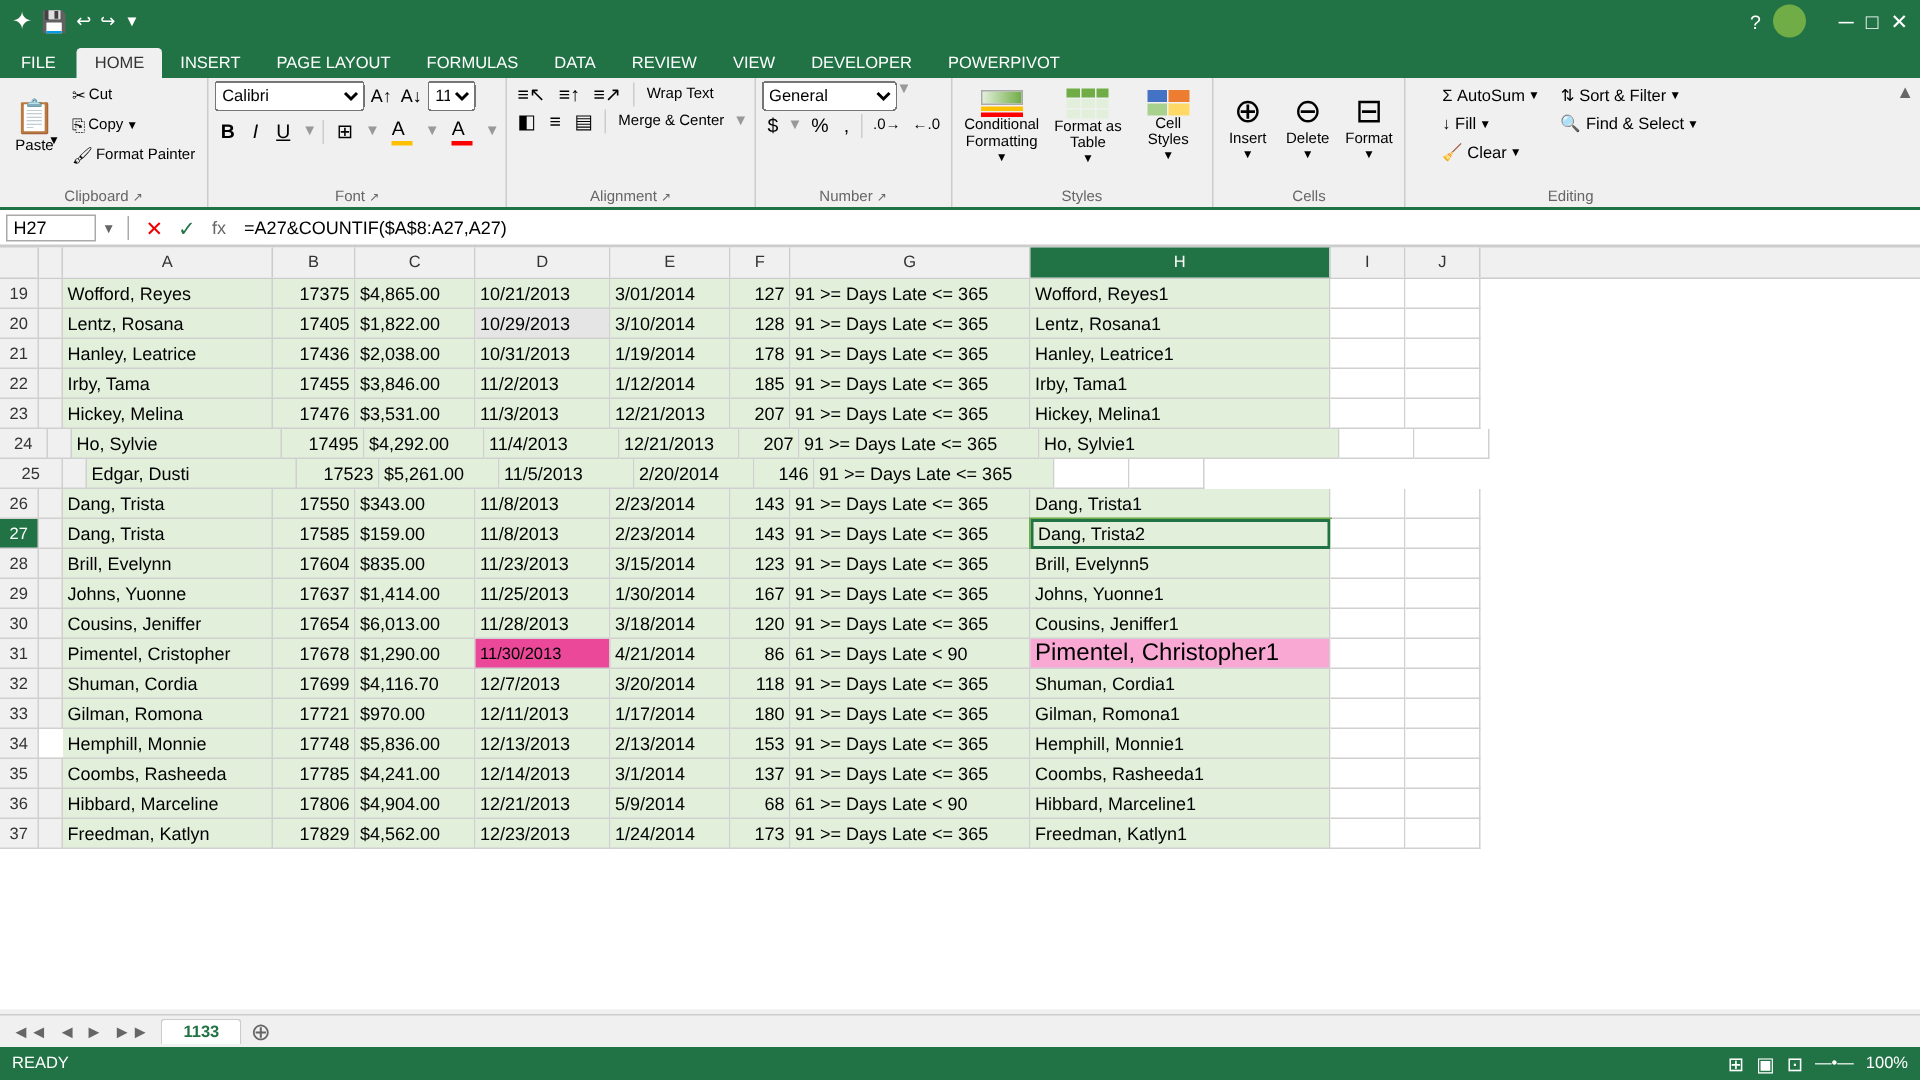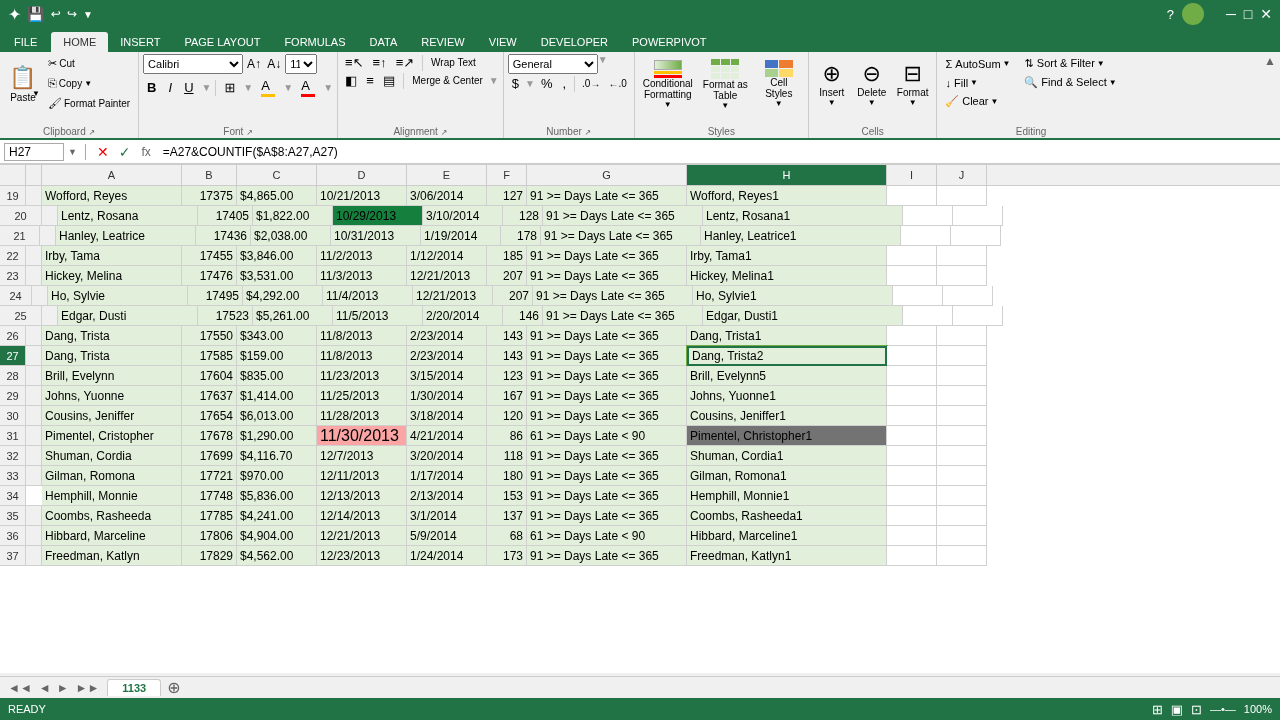--- a/index.html
+++ b/index.html
@@ -341,21 +341,21 @@
       </div>
       <div class="big-btn" style="height:60px;">
         <div class="icon">⊟</div>
         <div style="font-size:10px;">Format</div>
         <span style="font-size:8px;">▼</span>
       </div>
     </div>
     <div class="group-label">Cells</div>
   </div>
 
-  <div class="group-container" style="border-right:none;">
+  <div class="group-container" style="border-right:none;margin-left:16px;">
     <div class="group-buttons">
       <div class="small-btn-group" style="gap:0px;">
         <div class="sm-btn">Σ AutoSum <span style="font-size:8px;">▼</span></div>
         <div class="sm-btn">↓ Fill <span style="font-size:8px;">▼</span></div>
         <div class="sm-btn">🧹 Clear <span style="font-size:8px;">▼</span></div>
       </div>
       <div class="small-btn-group" style="gap:0px; margin-left:4px;">
         <div class="sm-btn">⇅ Sort &amp; Filter <span style="font-size:8px;">▼</span></div>
         <div class="sm-btn">🔍 Find &amp; Select <span style="font-size:8px;">▼</span></div>
       </div>
@@ -395,43 +395,43 @@
 
 <div style="display:flex; flex-direction:column; overflow:auto; height: calc(720px - 28px - 28px - 88px - 21px - 22px - 22px - 24px); background:white;">
   <div id="grid-rows">
   <div style="display: flex; align-items: stretch;">
         <div style="min-width: 26px; width: 26px; min-height: 20px; border-bottom: 1px solid rgb(208, 208, 208); border-right: 1px solid rgb(208, 208, 208); display: flex; align-items: center; justify-content: center; font-size: 11px; color: rgb(51, 51, 51); background: rgb(240, 240, 240);">19</div>
         <div style="min-width: 16px; width: 16px; border-bottom: 1px solid rgb(208, 208, 208); border-right: 1px solid rgb(208, 208, 208); background: rgb(240, 240, 240);"></div>
         <div style="width: 140px; min-width: 140px; min-height: 20px; border-bottom: 1px solid rgb(208, 208, 208); border-right: 1px solid rgb(208, 208, 208); padding: 0px 3px; font-size: 12px; overflow: hidden; white-space: nowrap; background: rgb(226, 239, 218); display: flex; align-items: center;">Wofford, Reyes</div>
         <div style="width: 55px; min-width: 55px; min-height: 20px; border-bottom: 1px solid rgb(208, 208, 208); border-right: 1px solid rgb(208, 208, 208); padding: 0px 3px; font-size: 12px; overflow: hidden; white-space: nowrap; background: rgb(226, 239, 218); display: flex; align-items: center; justify-content: flex-end;">17375</div>
         <div style="width: 80px; min-width: 80px; min-height: 20px; border-bottom: 1px solid rgb(208, 208, 208); border-right: 1px solid rgb(208, 208, 208); padding: 0px 3px; font-size: 12px; overflow: hidden; white-space: nowrap; background: rgb(226, 239, 218); display: flex; align-items: center;">$4,865.00</div>
         <div style="width: 90px; min-width: 90px; min-height: 20px; border-bottom: 1px solid rgb(208, 208, 208); border-right: 1px solid rgb(208, 208, 208); padding: 0px 3px; font-size: 12px; overflow: hidden; white-space: nowrap; background: rgb(226, 239, 218); display: flex; align-items: center;">10/21/2013</div>
-        <div style="width: 80px; min-width: 80px; min-height: 20px; border-bottom: 1px solid rgb(208, 208, 208); border-right: 1px solid rgb(208, 208, 208); padding: 0px 3px; font-size: 12px; overflow: hidden; white-space: nowrap; background: rgb(226, 239, 218); display: flex; align-items: center;">3/06/2014</div>
+        <div style="width: 80px; min-width: 80px; min-height: 20px; border-bottom: 1px solid rgb(208, 208, 208); border-right: 1px solid rgb(208, 208, 208); padding: 0px 3px; font-size: 12px; overflow: hidden; white-space: nowrap; background: rgb(226, 239, 218); display: flex; align-items: center;">3/01/2014</div>
         <div style="width: 40px; min-width: 40px; min-height: 20px; border-bottom: 1px solid rgb(208, 208, 208); border-right: 1px solid rgb(208, 208, 208); padding: 0px 3px; font-size: 12px; overflow: hidden; white-space: nowrap; background: rgb(226, 239, 218); display: flex; align-items: center; justify-content: flex-end;">127</div>
         <div style="width: 160px; min-width: 160px; min-height: 20px; border-bottom: 1px solid rgb(208, 208, 208); border-right: 1px solid rgb(208, 208, 208); padding: 0px 3px; font-size: 12px; overflow: hidden; white-space: nowrap; background: rgb(226, 239, 218); display: flex; align-items: center;">91 &gt;= Days Late &lt;= 365</div>
         <div style="width: 200px; min-width: 200px; min-height: 20px; border-bottom: 1px solid rgb(208, 208, 208); border-right: 1px solid rgb(208, 208, 208); padding: 0px 3px; font-size: 12px; overflow: hidden; white-space: nowrap; background: rgb(226, 239, 218); display: flex; align-items: center;">Wofford, Reyes1</div>
         <div style="width: 50px; min-width: 50px; min-height: 20px; border-bottom: 1px solid rgb(208, 208, 208); border-right: 1px solid rgb(208, 208, 208); padding: 0px 3px; font-size: 12px; overflow: hidden; white-space: nowrap; background: white; display: flex; align-items: center;"></div>
         <div style="width: 50px; min-width: 50px; min-height: 20px; border-bottom: 1px solid rgb(208, 208, 208); border-right: 1px solid rgb(208, 208, 208); padding: 0px 3px; font-size: 12px; overflow: hidden; white-space: nowrap; background: white; display: flex; align-items: center;"></div>
       </div>
       <div style="display: flex; align-items: stretch;">
-        <div style="min-width: 26px; width: 42px; min-height: 20px; border-bottom: 1px solid rgb(208, 208, 208); border-right: 1px solid rgb(208, 208, 208); display: flex; align-items: center; justify-content: center; font-size: 11px; color: rgb(51, 51, 51); background: rgb(240, 240, 240);">20</div>
+        <div style="min-width: 26px; width: 26px; min-height: 20px; border-bottom: 1px solid rgb(208, 208, 208); border-right: 1px solid rgb(208, 208, 208); display: flex; align-items: center; justify-content: center; font-size: 11px; color: rgb(51, 51, 51); background: rgb(240, 240, 240);">20</div>
         <div style="min-width: 16px; width: 16px; border-bottom: 1px solid rgb(208, 208, 208); border-right: 1px solid rgb(208, 208, 208); background: rgb(240, 240, 240);"></div>
         <div style="width: 140px; min-width: 140px; min-height: 20px; border-bottom: 1px solid rgb(208, 208, 208); border-right: 1px solid rgb(208, 208, 208); padding: 0px 3px; font-size: 12px; overflow: hidden; white-space: nowrap; background: rgb(226, 239, 218); display: flex; align-items: center;">Lentz, Rosana</div>
         <div style="width: 55px; min-width: 55px; min-height: 20px; border-bottom: 1px solid rgb(208, 208, 208); border-right: 1px solid rgb(208, 208, 208); padding: 0px 3px; font-size: 12px; overflow: hidden; white-space: nowrap; background: rgb(226, 239, 218); display: flex; align-items: center; justify-content: flex-end;">17405</div>
         <div style="width: 80px; min-width: 80px; min-height: 20px; border-bottom: 1px solid rgb(208, 208, 208); border-right: 1px solid rgb(208, 208, 208); padding: 0px 3px; font-size: 12px; overflow: hidden; white-space: nowrap; background: rgb(226, 239, 218); display: flex; align-items: center;">$1,822.00</div>
-        <div style="width: 90px; min-width: 90px; min-height: 20px; border-bottom: 1px solid rgb(208, 208, 208); border-right: 1px solid rgb(208, 208, 208); padding: 0px 3px; font-size: 12px; overflow: hidden; white-space: nowrap; background: #15803d; display: flex; align-items: center;">10/29/2013</div>
+        <div style="width: 90px; min-width: 90px; min-height: 20px; border-bottom: 1px solid rgb(208, 208, 208); border-right: 1px solid rgb(208, 208, 208); padding: 0px 3px; font-size: 12px; overflow: hidden; white-space: nowrap; background: #e5e5e5; display: flex; align-items: center;">10/29/2013</div>
         <div style="width: 80px; min-width: 80px; min-height: 20px; border-bottom: 1px solid rgb(208, 208, 208); border-right: 1px solid rgb(208, 208, 208); padding: 0px 3px; font-size: 12px; overflow: hidden; white-space: nowrap; background: rgb(226, 239, 218); display: flex; align-items: center;">3/10/2014</div>
         <div style="width: 40px; min-width: 40px; min-height: 20px; border-bottom: 1px solid rgb(208, 208, 208); border-right: 1px solid rgb(208, 208, 208); padding: 0px 3px; font-size: 12px; overflow: hidden; white-space: nowrap; background: rgb(226, 239, 218); display: flex; align-items: center; justify-content: flex-end;">128</div>
         <div style="width: 160px; min-width: 160px; min-height: 20px; border-bottom: 1px solid rgb(208, 208, 208); border-right: 1px solid rgb(208, 208, 208); padding: 0px 3px; font-size: 12px; overflow: hidden; white-space: nowrap; background: rgb(226, 239, 218); display: flex; align-items: center;">91 &gt;= Days Late &lt;= 365</div>
         <div style="width: 200px; min-width: 200px; min-height: 20px; border-bottom: 1px solid rgb(208, 208, 208); border-right: 1px solid rgb(208, 208, 208); padding: 0px 3px; font-size: 12px; overflow: hidden; white-space: nowrap; background: rgb(226, 239, 218); display: flex; align-items: center;">Lentz, Rosana1</div>
         <div style="width: 50px; min-width: 50px; min-height: 20px; border-bottom: 1px solid rgb(208, 208, 208); border-right: 1px solid rgb(208, 208, 208); padding: 0px 3px; font-size: 12px; overflow: hidden; white-space: nowrap; background: white; display: flex; align-items: center;"></div>
         <div style="width: 50px; min-width: 50px; min-height: 20px; border-bottom: 1px solid rgb(208, 208, 208); border-right: 1px solid rgb(208, 208, 208); padding: 0px 3px; font-size: 12px; overflow: hidden; white-space: nowrap; background: white; display: flex; align-items: center;"></div>
       </div>
       <div style="display: flex; align-items: stretch;">
-        <div style="min-width: 26px; width: 40px; min-height: 20px; border-bottom: 1px solid rgb(208, 208, 208); border-right: 1px solid rgb(208, 208, 208); display: flex; align-items: center; justify-content: center; font-size: 11px; color: rgb(51, 51, 51); background: rgb(240, 240, 240);">21</div>
+        <div style="min-width: 26px; width: 26px; min-height: 20px; border-bottom: 1px solid rgb(208, 208, 208); border-right: 1px solid rgb(208, 208, 208); display: flex; align-items: center; justify-content: center; font-size: 11px; color: rgb(51, 51, 51); background: rgb(240, 240, 240);">21</div>
         <div style="min-width: 16px; width: 16px; border-bottom: 1px solid rgb(208, 208, 208); border-right: 1px solid rgb(208, 208, 208); background: rgb(240, 240, 240);"></div>
         <div style="width: 140px; min-width: 140px; min-height: 20px; border-bottom: 1px solid rgb(208, 208, 208); border-right: 1px solid rgb(208, 208, 208); padding: 0px 3px; font-size: 12px; overflow: hidden; white-space: nowrap; background: rgb(226, 239, 218); display: flex; align-items: center;">Hanley, Leatrice</div>
         <div style="width: 55px; min-width: 55px; min-height: 20px; border-bottom: 1px solid rgb(208, 208, 208); border-right: 1px solid rgb(208, 208, 208); padding: 0px 3px; font-size: 12px; overflow: hidden; white-space: nowrap; background: rgb(226, 239, 218); display: flex; align-items: center; justify-content: flex-end;">17436</div>
         <div style="width: 80px; min-width: 80px; min-height: 20px; border-bottom: 1px solid rgb(208, 208, 208); border-right: 1px solid rgb(208, 208, 208); padding: 0px 3px; font-size: 12px; overflow: hidden; white-space: nowrap; background: rgb(226, 239, 218); display: flex; align-items: center;">$2,038.00</div>
         <div style="width: 90px; min-width: 90px; min-height: 20px; border-bottom: 1px solid rgb(208, 208, 208); border-right: 1px solid rgb(208, 208, 208); padding: 0px 3px; font-size: 12px; overflow: hidden; white-space: nowrap; background: rgb(226, 239, 218); display: flex; align-items: center;">10/31/2013</div>
         <div style="width: 80px; min-width: 80px; min-height: 20px; border-bottom: 1px solid rgb(208, 208, 208); border-right: 1px solid rgb(208, 208, 208); padding: 0px 3px; font-size: 12px; overflow: hidden; white-space: nowrap; background: rgb(226, 239, 218); display: flex; align-items: center;">1/19/2014</div>
         <div style="width: 40px; min-width: 40px; min-height: 20px; border-bottom: 1px solid rgb(208, 208, 208); border-right: 1px solid rgb(208, 208, 208); padding: 0px 3px; font-size: 12px; overflow: hidden; white-space: nowrap; background: rgb(226, 239, 218); display: flex; align-items: center; justify-content: flex-end;">178</div>
         <div style="width: 160px; min-width: 160px; min-height: 20px; border-bottom: 1px solid rgb(208, 208, 208); border-right: 1px solid rgb(208, 208, 208); padding: 0px 3px; font-size: 12px; overflow: hidden; white-space: nowrap; background: rgb(226, 239, 218); display: flex; align-items: center;">91 &gt;= Days Late &lt;= 365</div>
         <div style="width: 200px; min-width: 200px; min-height: 20px; border-bottom: 1px solid rgb(208, 208, 208); border-right: 1px solid rgb(208, 208, 208); padding: 0px 3px; font-size: 12px; overflow: hidden; white-space: nowrap; background: rgb(226, 239, 218); display: flex; align-items: center;">Hanley, Leatrice1</div>
         <div style="width: 50px; min-width: 50px; min-height: 20px; border-bottom: 1px solid rgb(208, 208, 208); border-right: 1px solid rgb(208, 208, 208); padding: 0px 3px; font-size: 12px; overflow: hidden; white-space: nowrap; background: white; display: flex; align-items: center;"></div>
@@ -482,21 +482,20 @@
       <div style="display: flex; align-items: stretch;">
         <div style="min-width: 26px; width: 42px; min-height: 20px; border-bottom: 1px solid rgb(208, 208, 208); border-right: 1px solid rgb(208, 208, 208); display: flex; align-items: center; justify-content: center; font-size: 11px; color: rgb(51, 51, 51); background: rgb(240, 240, 240);">25</div>
         <div style="min-width: 16px; width: 16px; border-bottom: 1px solid rgb(208, 208, 208); border-right: 1px solid rgb(208, 208, 208); background: rgb(240, 240, 240);"></div>
         <div style="width: 140px; min-width: 140px; min-height: 20px; border-bottom: 1px solid rgb(208, 208, 208); border-right: 1px solid rgb(208, 208, 208); padding: 0px 3px; font-size: 12px; overflow: hidden; white-space: nowrap; background: rgb(226, 239, 218); display: flex; align-items: center;">Edgar, Dusti</div>
         <div style="width: 55px; min-width: 55px; min-height: 20px; border-bottom: 1px solid rgb(208, 208, 208); border-right: 1px solid rgb(208, 208, 208); padding: 0px 3px; font-size: 12px; overflow: hidden; white-space: nowrap; background: rgb(226, 239, 218); display: flex; align-items: center; justify-content: flex-end;">17523</div>
         <div style="width: 80px; min-width: 80px; min-height: 20px; border-bottom: 1px solid rgb(208, 208, 208); border-right: 1px solid rgb(208, 208, 208); padding: 0px 3px; font-size: 12px; overflow: hidden; white-space: nowrap; background: rgb(226, 239, 218); display: flex; align-items: center;">$5,261.00</div>
         <div style="width: 90px; min-width: 90px; min-height: 20px; border-bottom: 1px solid rgb(208, 208, 208); border-right: 1px solid rgb(208, 208, 208); padding: 0px 3px; font-size: 12px; overflow: hidden; white-space: nowrap; background: rgb(226, 239, 218); display: flex; align-items: center;">11/5/2013</div>
         <div style="width: 80px; min-width: 80px; min-height: 20px; border-bottom: 1px solid rgb(208, 208, 208); border-right: 1px solid rgb(208, 208, 208); padding: 0px 3px; font-size: 12px; overflow: hidden; white-space: nowrap; background: rgb(226, 239, 218); display: flex; align-items: center;">2/20/2014</div>
         <div style="width: 40px; min-width: 40px; min-height: 20px; border-bottom: 1px solid rgb(208, 208, 208); border-right: 1px solid rgb(208, 208, 208); padding: 0px 3px; font-size: 12px; overflow: hidden; white-space: nowrap; background: rgb(226, 239, 218); display: flex; align-items: center; justify-content: flex-end;">146</div>
         <div style="width: 160px; min-width: 160px; min-height: 20px; border-bottom: 1px solid rgb(208, 208, 208); border-right: 1px solid rgb(208, 208, 208); padding: 0px 3px; font-size: 12px; overflow: hidden; white-space: nowrap; background: rgb(226, 239, 218); display: flex; align-items: center;">91 &gt;= Days Late &lt;= 365</div>
-        <div style="width: 200px; min-width: 200px; min-height: 20px; border-bottom: 1px solid rgb(208, 208, 208); border-right: 1px solid rgb(208, 208, 208); padding: 0px 3px; font-size: 12px; overflow: hidden; white-space: nowrap; background: rgb(226, 239, 218); display: flex; align-items: center;">Edgar, Dusti1</div>
         <div style="width: 50px; min-width: 50px; min-height: 20px; border-bottom: 1px solid rgb(208, 208, 208); border-right: 1px solid rgb(208, 208, 208); padding: 0px 3px; font-size: 12px; overflow: hidden; white-space: nowrap; background: white; display: flex; align-items: center;"></div>
         <div style="width: 50px; min-width: 50px; min-height: 20px; border-bottom: 1px solid rgb(208, 208, 208); border-right: 1px solid rgb(208, 208, 208); padding: 0px 3px; font-size: 12px; overflow: hidden; white-space: nowrap; background: white; display: flex; align-items: center;"></div>
       </div>
       <div style="display: flex; align-items: stretch;">
         <div style="min-width: 26px; width: 26px; min-height: 20px; border-bottom: 1px solid rgb(208, 208, 208); border-right: 1px solid rgb(208, 208, 208); display: flex; align-items: center; justify-content: center; font-size: 11px; color: rgb(51, 51, 51); background: rgb(240, 240, 240);">26</div>
         <div style="min-width: 16px; width: 16px; border-bottom: 1px solid rgb(208, 208, 208); border-right: 1px solid rgb(208, 208, 208); background: rgb(240, 240, 240);"></div>
         <div style="width: 140px; min-width: 140px; min-height: 20px; border-bottom: 1px solid rgb(208, 208, 208); border-right: 1px solid rgb(208, 208, 208); padding: 0px 3px; font-size: 12px; overflow: hidden; white-space: nowrap; background: rgb(226, 239, 218); display: flex; align-items: center;">Dang, Trista</div>
         <div style="width: 55px; min-width: 55px; min-height: 20px; border-bottom: 1px solid rgb(208, 208, 208); border-right: 1px solid rgb(208, 208, 208); padding: 0px 3px; font-size: 12px; overflow: hidden; white-space: nowrap; background: rgb(226, 239, 218); display: flex; align-items: center; justify-content: flex-end;">17550</div>
         <div style="width: 80px; min-width: 80px; min-height: 20px; border-bottom: 1px solid rgb(208, 208, 208); border-right: 1px solid rgb(208, 208, 208); padding: 0px 3px; font-size: 12px; overflow: hidden; white-space: nowrap; background: rgb(226, 239, 218); display: flex; align-items: center;">$343.00</div>
         <div style="width: 90px; min-width: 90px; min-height: 20px; border-bottom: 1px solid rgb(208, 208, 208); border-right: 1px solid rgb(208, 208, 208); padding: 0px 3px; font-size: 12px; overflow: hidden; white-space: nowrap; background: rgb(226, 239, 218); display: flex; align-items: center;">11/8/2013</div>
@@ -562,25 +561,25 @@
         <div style="width: 200px; min-width: 200px; min-height: 20px; border-bottom: 1px solid rgb(208, 208, 208); border-right: 1px solid rgb(208, 208, 208); padding: 0px 3px; font-size: 12px; overflow: hidden; white-space: nowrap; background: rgb(226, 239, 218); display: flex; align-items: center;">Cousins, Jeniffer1</div>
         <div style="width: 50px; min-width: 50px; min-height: 20px; border-bottom: 1px solid rgb(208, 208, 208); border-right: 1px solid rgb(208, 208, 208); padding: 0px 3px; font-size: 12px; overflow: hidden; white-space: nowrap; background: white; display: flex; align-items: center;"></div>
         <div style="width: 50px; min-width: 50px; min-height: 20px; border-bottom: 1px solid rgb(208, 208, 208); border-right: 1px solid rgb(208, 208, 208); padding: 0px 3px; font-size: 12px; overflow: hidden; white-space: nowrap; background: white; display: flex; align-items: center;"></div>
       </div>
       <div style="display: flex; align-items: stretch;">
         <div style="min-width: 26px; width: 26px; min-height: 20px; border-bottom: 1px solid rgb(208, 208, 208); border-right: 1px solid rgb(208, 208, 208); display: flex; align-items: center; justify-content: center; font-size: 11px; color: rgb(51, 51, 51); background: rgb(240, 240, 240);">31</div>
         <div style="min-width: 16px; width: 16px; border-bottom: 1px solid rgb(208, 208, 208); border-right: 1px solid rgb(208, 208, 208); background: rgb(240, 240, 240);"></div>
         <div style="width: 140px; min-width: 140px; min-height: 20px; border-bottom: 1px solid rgb(208, 208, 208); border-right: 1px solid rgb(208, 208, 208); padding: 0px 3px; font-size: 12px; overflow: hidden; white-space: nowrap; background: rgb(226, 239, 218); display: flex; align-items: center;">Pimentel, Cristopher</div>
         <div style="width: 55px; min-width: 55px; min-height: 20px; border-bottom: 1px solid rgb(208, 208, 208); border-right: 1px solid rgb(208, 208, 208); padding: 0px 3px; font-size: 12px; overflow: hidden; white-space: nowrap; background: rgb(226, 239, 218); display: flex; align-items: center; justify-content: flex-end;">17678</div>
         <div style="width: 80px; min-width: 80px; min-height: 20px; border-bottom: 1px solid rgb(208, 208, 208); border-right: 1px solid rgb(208, 208, 208); padding: 0px 3px; font-size: 12px; overflow: hidden; white-space: nowrap; background: rgb(226, 239, 218); display: flex; align-items: center;">$1,290.00</div>
-        <div style="width: 90px; min-width: 90px; min-height: 20px; border-bottom: 1px solid rgb(208, 208, 208); border-right: 1px solid rgb(208, 208, 208); padding: 0px 3px; font-size: 16px; overflow: hidden; white-space: nowrap; background: #fca5a5; display: flex; align-items: center; text-align: center;">11/30/2013</div>
+        <div style="width: 90px; min-width: 90px; min-height: 20px; border-bottom: 1px solid rgb(208, 208, 208); border-right: 1px solid rgb(208, 208, 208); padding: 0px 3px; font-size: 11px; overflow: hidden; white-space: nowrap; background: #ec4899; display: flex; align-items: center; text-align: center;">11/30/2013</div>
         <div style="width: 80px; min-width: 80px; min-height: 20px; border-bottom: 1px solid rgb(208, 208, 208); border-right: 1px solid rgb(208, 208, 208); padding: 0px 3px; font-size: 12px; overflow: hidden; white-space: nowrap; background: rgb(226, 239, 218); display: flex; align-items: center;">4/21/2014</div>
         <div style="width: 40px; min-width: 40px; min-height: 20px; border-bottom: 1px solid rgb(208, 208, 208); border-right: 1px solid rgb(208, 208, 208); padding: 0px 3px; font-size: 12px; overflow: hidden; white-space: nowrap; background: rgb(226, 239, 218); display: flex; align-items: center; justify-content: flex-end;">86</div>
         <div style="width: 160px; min-width: 160px; min-height: 20px; border-bottom: 1px solid rgb(208, 208, 208); border-right: 1px solid rgb(208, 208, 208); padding: 0px 3px; font-size: 12px; overflow: hidden; white-space: nowrap; background: rgb(226, 239, 218); display: flex; align-items: center;">61 &gt;= Days Late &lt; 90</div>
-        <div style="width: 200px; min-width: 200px; min-height: 20px; border-bottom: 1px solid rgb(208, 208, 208); border-right: 1px solid rgb(208, 208, 208); padding: 0px 3px; font-size: 12px; overflow: hidden; white-space: nowrap; background: #737373; display: flex; align-items: center;">Pimentel, Christopher1</div>
+        <div style="width: 200px; min-width: 200px; min-height: 20px; border-bottom: 1px solid rgb(208, 208, 208); border-right: 1px solid rgb(208, 208, 208); padding: 0px 3px; font-size: 16px; overflow: hidden; white-space: nowrap; background: #f9a8d4; display: flex; align-items: center;">Pimentel, Christopher1</div>
         <div style="width: 50px; min-width: 50px; min-height: 20px; border-bottom: 1px solid rgb(208, 208, 208); border-right: 1px solid rgb(208, 208, 208); padding: 0px 3px; font-size: 12px; overflow: hidden; white-space: nowrap; background: white; display: flex; align-items: center;"></div>
         <div style="width: 50px; min-width: 50px; min-height: 20px; border-bottom: 1px solid rgb(208, 208, 208); border-right: 1px solid rgb(208, 208, 208); padding: 0px 3px; font-size: 12px; overflow: hidden; white-space: nowrap; background: white; display: flex; align-items: center;"></div>
       </div>
       <div style="display: flex; align-items: stretch;">
         <div style="min-width: 26px; width: 26px; min-height: 20px; border-bottom: 1px solid rgb(208, 208, 208); border-right: 1px solid rgb(208, 208, 208); display: flex; align-items: center; justify-content: center; font-size: 11px; color: rgb(51, 51, 51); background: rgb(240, 240, 240);">32</div>
         <div style="min-width: 16px; width: 16px; border-bottom: 1px solid rgb(208, 208, 208); border-right: 1px solid rgb(208, 208, 208); background: rgb(240, 240, 240);"></div>
         <div style="width: 140px; min-width: 140px; min-height: 20px; border-bottom: 1px solid rgb(208, 208, 208); border-right: 1px solid rgb(208, 208, 208); padding: 0px 3px; font-size: 12px; overflow: hidden; white-space: nowrap; background: rgb(226, 239, 218); display: flex; align-items: center;">Shuman, Cordia</div>
         <div style="width: 55px; min-width: 55px; min-height: 20px; border-bottom: 1px solid rgb(208, 208, 208); border-right: 1px solid rgb(208, 208, 208); padding: 0px 3px; font-size: 12px; overflow: hidden; white-space: nowrap; background: rgb(226, 239, 218); display: flex; align-items: center; justify-content: flex-end;">17699</div>
         <div style="width: 80px; min-width: 80px; min-height: 20px; border-bottom: 1px solid rgb(208, 208, 208); border-right: 1px solid rgb(208, 208, 208); padding: 0px 3px; font-size: 12px; overflow: hidden; white-space: nowrap; background: rgb(226, 239, 218); display: flex; align-items: center;">$4,116.70</div>
         <div style="width: 90px; min-width: 90px; min-height: 20px; border-bottom: 1px solid rgb(208, 208, 208); border-right: 1px solid rgb(208, 208, 208); padding: 0px 3px; font-size: 12px; overflow: hidden; white-space: nowrap; background: rgb(226, 239, 218); display: flex; align-items: center;">12/7/2013</div>

